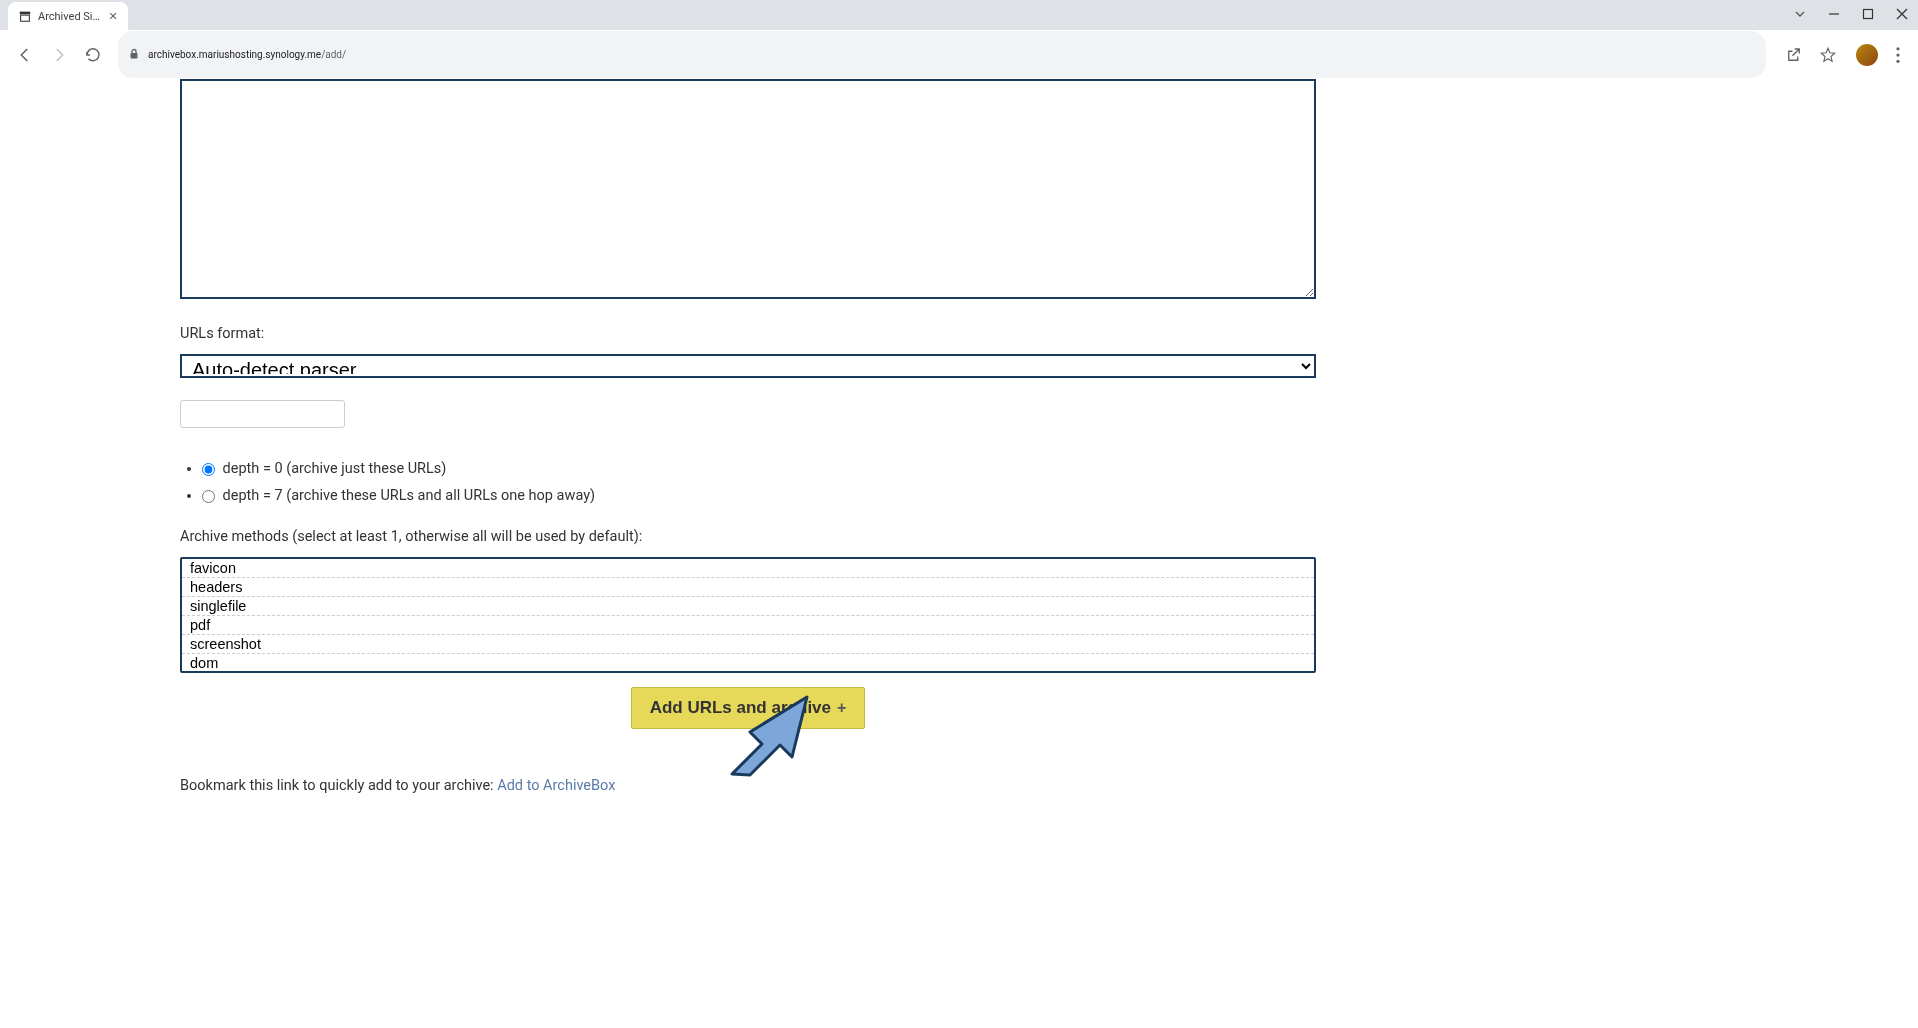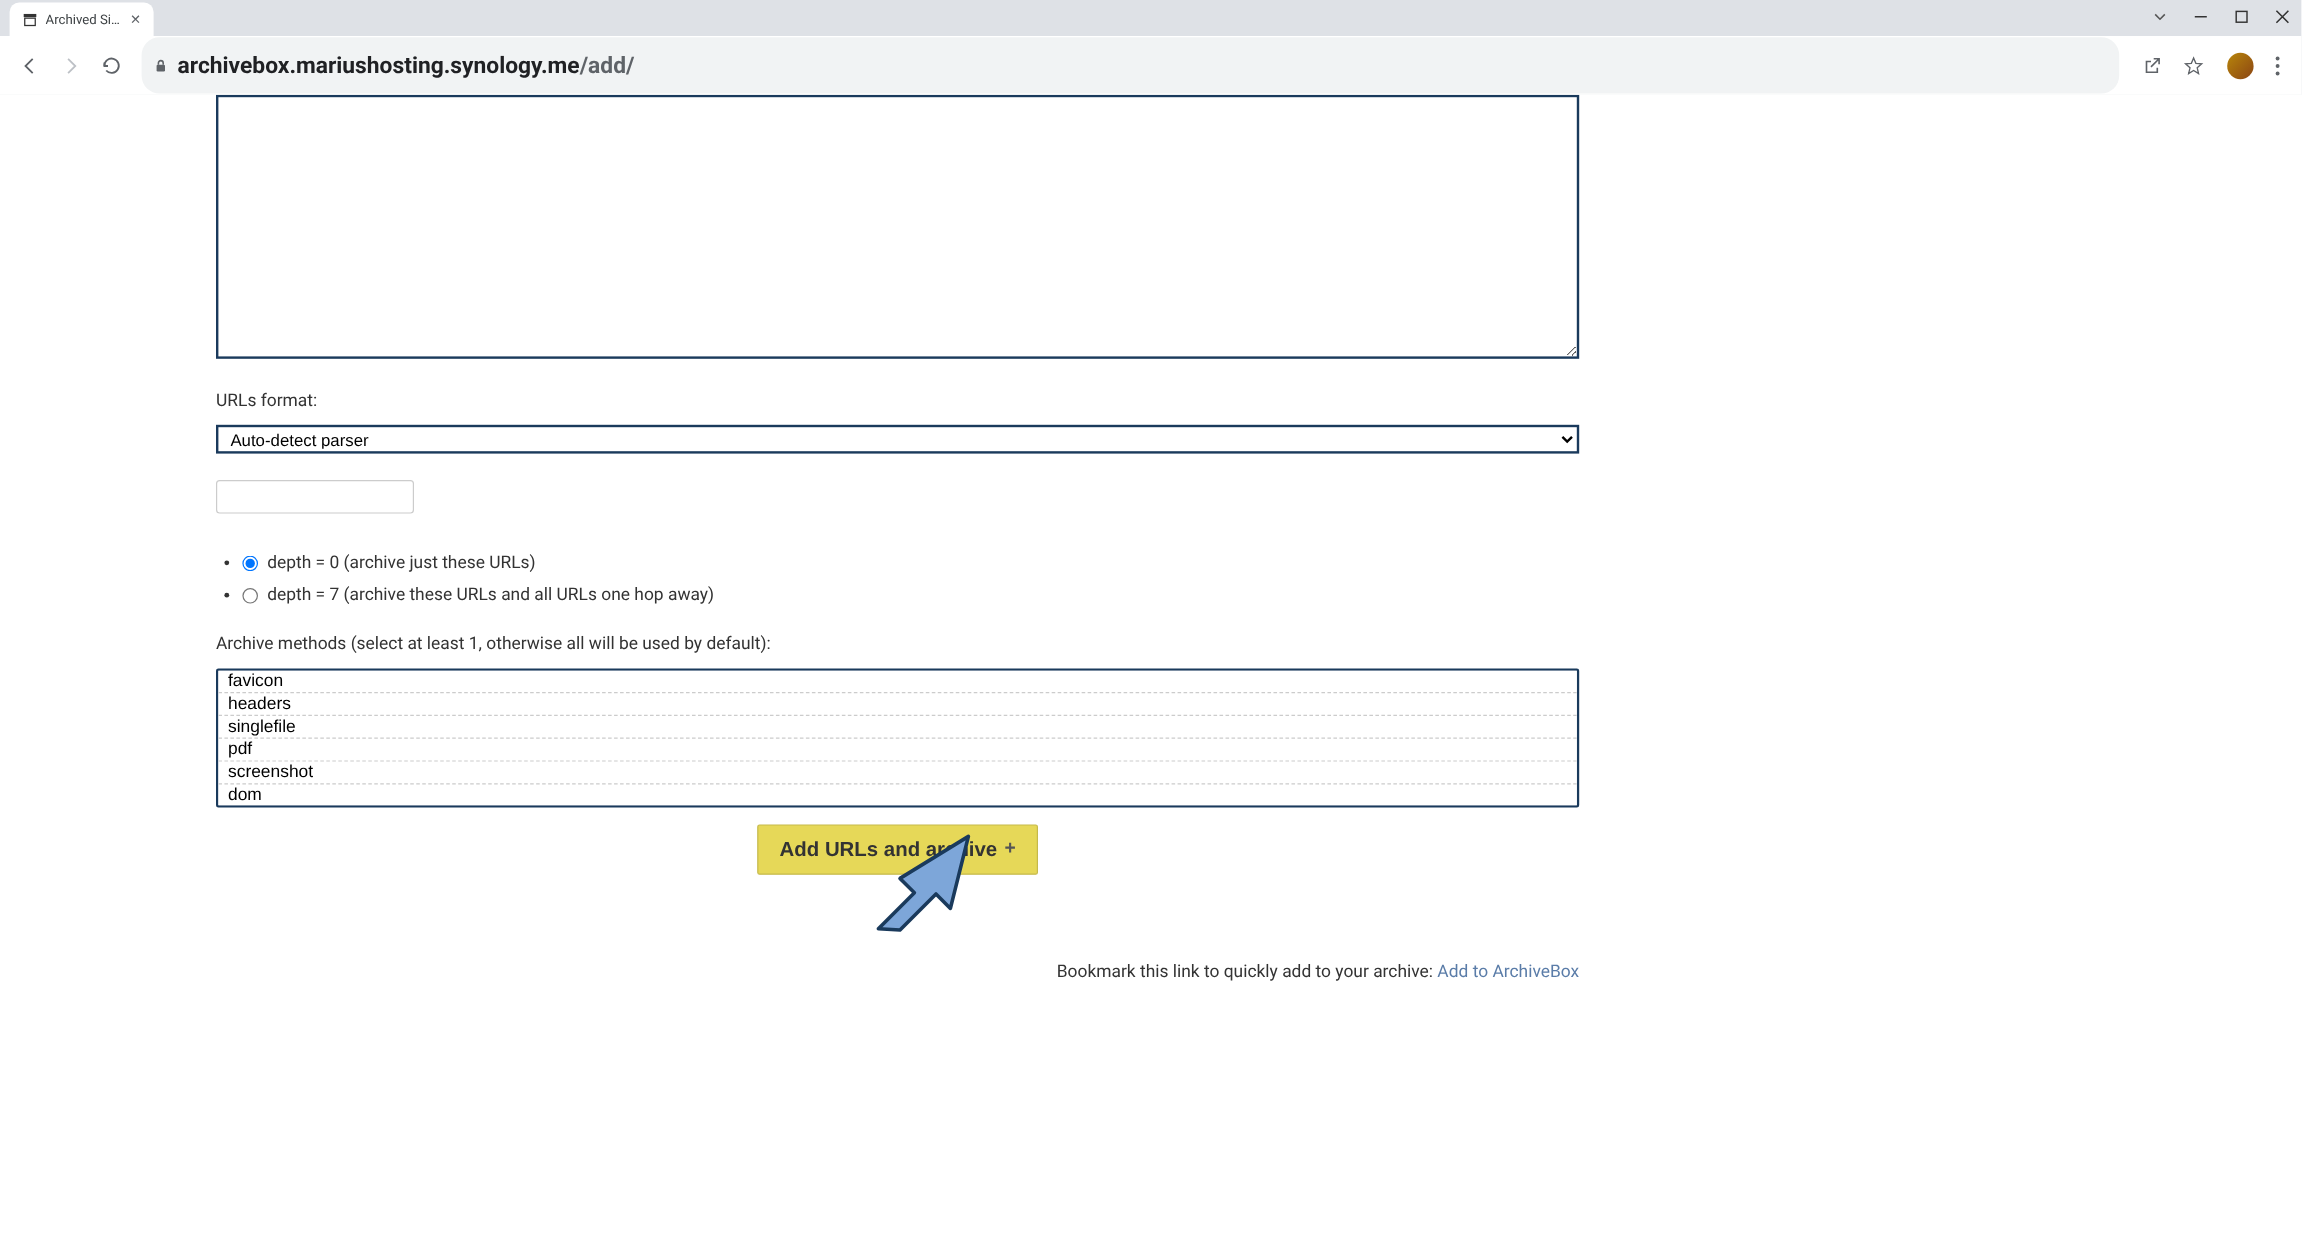--- a/index.html
+++ b/index.html
@@ -18,57 +18,57 @@
     .wc-icon { width: 20px; height: 20px; display: flex; align-items: center; justify-content: center; color: #333; cursor: pointer; }
     .wc-icon svg { width: 12px; height: 12px; }
     
     .toolbar { background: #fff; height: 49px; display: flex; align-items: center; padding: 0 10px; gap: 4px; }
     .nav-arrow { width: 30px; height: 30px; display: flex; align-items: center; justify-content: center; cursor: pointer; color: #5f6368; border-radius: 50%; }
     .nav-arrow.disabled { color: #bdc1c6; }
     .nav-arrow svg { width: 18px; height: 18px; }
     .reload-btn { width: 30px; height: 30px; display: flex; align-items: center; justify-content: center; cursor: pointer; color: #5f6368; }
     .reload-btn svg { width: 18px; height: 18px; }
     
-    .address-bar { flex: 1; height: 47px; background: #f1f3f4; border-radius: 15px; display: flex; align-items: center; padding: 0 10px; margin: 0 6px; gap: 8px; font-size: 19px; color: #5f6368; font-weight: bold; }
+    .address-bar { flex: 1; height: 47px; background: #f1f3f4; border-radius: 15px; display: flex; align-items: center; padding: 0 10px; margin: 0 6px; gap: 8px; font-size: 10px; color: #5f6368; }
     .lock-icon svg { width: 12px; height: 12px; }
     .url-text { flex: 1; color: #202124; }
     .url-text .url-path { color: #5f6368; }
     
     .right-controls { display: flex; align-items: center; gap: 10px; margin-left: 6px; }
     .ctl-icon { width: 24px; height: 24px; display: flex; align-items: center; justify-content: center; cursor: pointer; color: #5f6368; }
     .ctl-icon svg { width: 18px; height: 18px; }
     .avatar { width: 22px; height: 22px; border-radius: 50%; background: linear-gradient(135deg, #b8860b, #8b4513); margin-left: 6px; }
     .kebab { width: 20px; height: 20px; display: flex; align-items: center; justify-content: center; cursor: pointer; color: #5f6368; }
     
     
     .page-wrapper { position: relative; height: 1009px; overflow-y: scroll; }
     .page-content { width: 1496px; margin: 0; padding: 0 180px 40px; position: relative; }
     
     .urls-textarea { width: 1136px; height: 220px; border: 2px solid #1a3a5c; resize: both; padding: 8px; font-family: inherit; font-size: 14px; outline: none; margin-bottom: 22px; }
     
     .form-label { font-size: 14.5px; color: #333; margin-bottom: 12px; }
     
-    .format-select { width: 1136px; height: 24px; border: 2px solid #1a3a5c; padding: 2px 6px; font-size: 14px; background: #fff; margin-bottom: 22px; }
+    .format-select { width: 1136px; height: 24px; border: 2px solid #1a3a5c; padding: 2px 6px; font-size: 20px; background: #fff; margin-bottom: 22px; }
     
     .tags-input { width: 165px; height: 28px; border: 1px solid #ccc; border-radius: 3px; padding: 4px 8px; font-size: 14px; margin-bottom: 22px; }
     
     .radio-list { list-style: disc; padding-left: 22px; margin-bottom: 24px; }
     .radio-list li { font-size: 14.5px; color: #333; margin-bottom: 6px; margin-top: 10px; }
     .radio-list input[type="radio"] { margin-right: 4px; vertical-align: middle; }
     
     .methods-select { width: 1136px; height: 116px; border: 2px solid #1a3a5c; background: #fff; overflow-y: scroll; font-size: 14.5px; margin-bottom: 14px; }
     .methods-select option { padding: 1px 8px; border-bottom: 1px dashed #ccc; }
     
     .submit-row { text-align: center; width: 1136px; position: relative; }
     .submit-btn { background: #e6d858; border: 1px solid #c5b94a; padding: 10px 18px; font-size: 17px; font-weight: bold; color: #333; cursor: pointer; display: inline-flex; align-items: center; gap: 6px; border-radius: 2px; }
     .plus-icon { font-size: 16px; color: #555; font-weight: bold; }
     
     .arrow-annotation { position: absolute; left: 532px; top: -8px; pointer-events: none; }
     
-    .bookmark-row { text-align: right; width: 1136px; margin-top: 72px; font-size: 14.5px; color: #333; }
+    .bookmark-row { text-align: left; width: 1136px; margin-top: 48px; font-size: 14.5px; color: #333; }
     .bookmark-row a { color: #5a7ca8; text-decoration: none; }
     
     
     .page-wrapper::-webkit-scrollbar { width: 16px; }
     .page-wrapper::-webkit-scrollbar-track { background: #f1f1f1; }
     .page-wrapper::-webkit-scrollbar-thumb { background: #c1c1c1; }
     .page-wrapper::-webkit-scrollbar-button { background: #f1f1f1; height: 16px; }
   </style>
 </head>
 <body>

